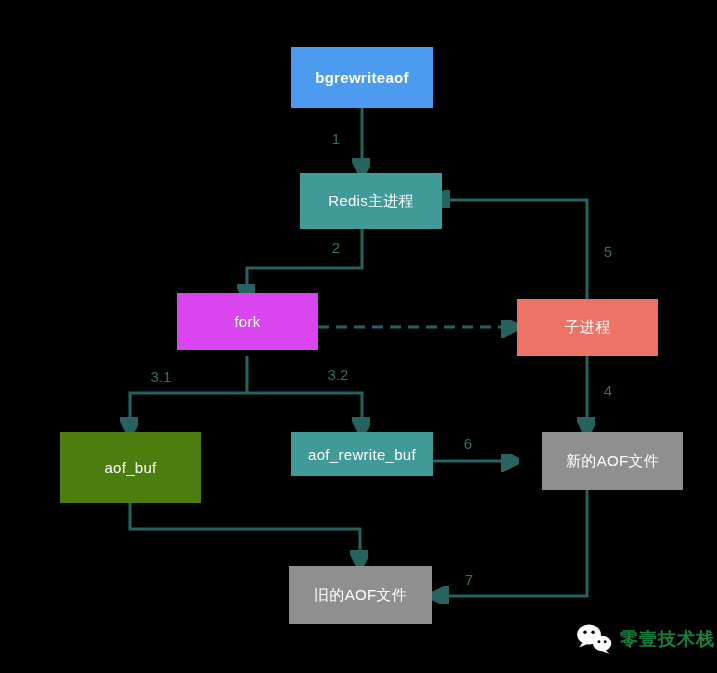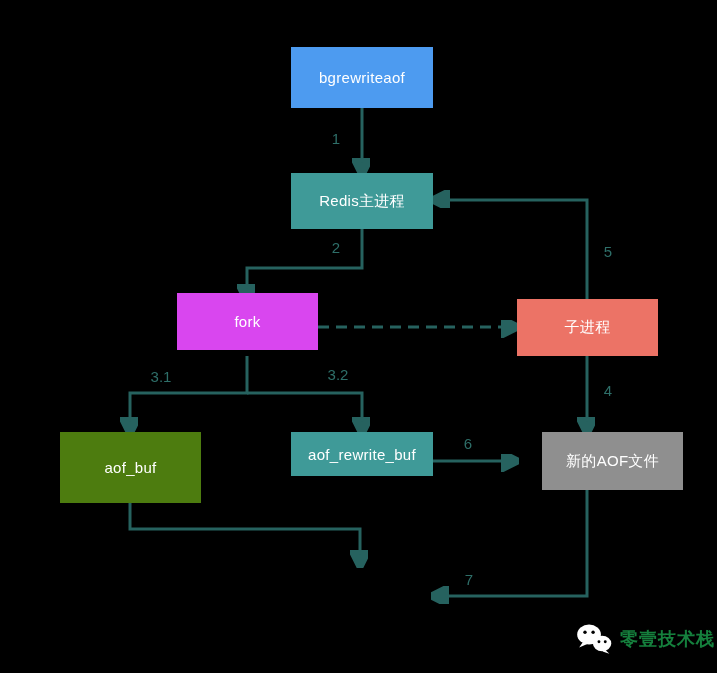--- a/index.html
+++ b/index.html
@@ -5,22 +5,22 @@
   html,body{margin:0;padding:0;background:#000;}
   .canvas{
     position:relative;width:717px;height:673px;background:#000;overflow:hidden;
     font-family:"Liberation Sans","DejaVu Sans",sans-serif;
   }
   .layer{position:absolute;left:0;top:0;pointer-events:none;}
   .node{
     position:absolute;display:flex;align-items:center;justify-content:center;
     color:#fff;font-size:15px;text-align:center;letter-spacing:0.3px;
   }
-  #n-bgrewriteaof    {left:291px;top:47px; width:142px;height:61px;background:#4d9bf0;}
-  #n-redis-main      {left:291px;top:173px;width:142px;height:56px;background:#3f9a98;}
+  #n-bgrewriteaof    {left:291px;top:47px; width:142px;height:61px;background:#4d9bf0;font-weight:bold;}
+  #n-redis-main      {left:300px;top:173px;width:142px;height:56px;background:#3f9a98;}
   #n-fork            {left:177px;top:293px;width:141px;height:57px;background:#d946ef;}
   #n-child-process   {left:517px;top:299px;width:141px;height:57px;background:#ec7366;}
   #n-aof-buf         {left:60px; top:432px;width:141px;height:71px;background:#4d7c0f;}
   #n-aof-rewrite-buf {left:291px;top:432px;width:142px;height:44px;background:#3f9a98;}
   #n-new-aof-file    {left:542px;top:432px;width:141px;height:58px;background:#8f8f8f;}
   #n-old-aof-file    {left:289px;top:566px;width:143px;height:58px;background:#8f8f8f;}
   .edge-label{
     position:absolute;color:#2e6f69;font-size:15px;
     transform:translate(-50%,-50%);white-space:nowrap;
   }
@@ -63,20 +63,21 @@
     <path d="M130 490 V529 H360 V563" marker-end="url(#arw)"></path>
   </svg>
 
   <div class="node" id="n-bgrewriteaof">bgrewriteaof</div>
   <div class="node" id="n-redis-main">Redis主进程</div>
   <div class="node" id="n-fork">fork</div>
   <div class="node" id="n-child-process">子进程</div>
   <div class="node" id="n-aof-buf">aof_buf</div>
   <div class="node" id="n-aof-rewrite-buf">aof_rewrite_buf</div>
   <div class="node" id="n-new-aof-file">新的AOF文件</div>
+  <div class="node" id="n-old-aof-file">旧的AOF文件</div>
 
   <span class="edge-label" id="el-1">1</span>
   <span class="edge-label" id="el-2">2</span>
   <span class="edge-label" id="el-31">3.1</span>
   <span class="edge-label" id="el-32">3.2</span>
   <span class="edge-label" id="el-4">4</span>
   <span class="edge-label" id="el-5">5</span>
   <span class="edge-label" id="el-6">6</span>
   <span class="edge-label" id="el-7">7</span>
 

